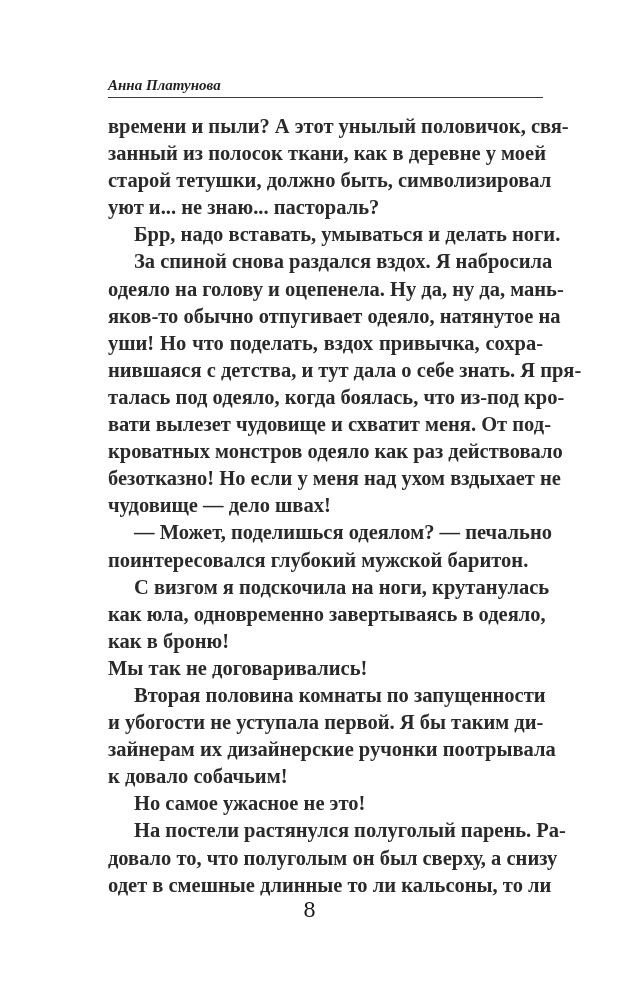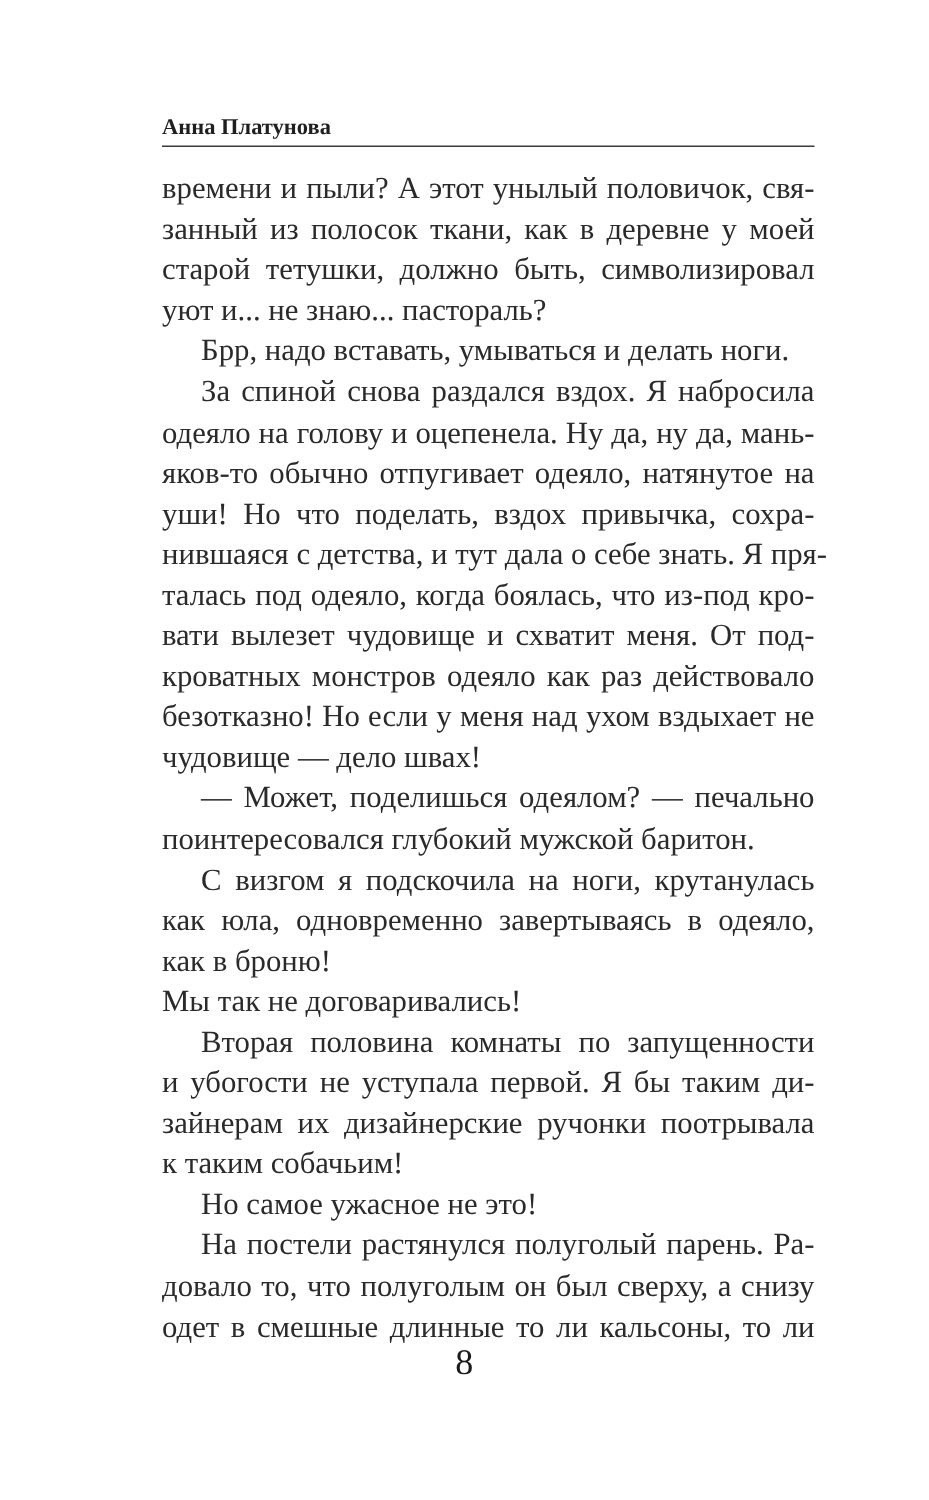--- a/index.html
+++ b/index.html
@@ -1,31 +1,31 @@
 <!DOCTYPE html>
 <html><head>
   <meta charset="utf-8">
   <style>
     html, body { margin: 0; padding: 0; background: #ffffff; }
     body { width: 619px; height: 1000px; position: relative; overflow: hidden; }
     .page { position: absolute; left: 0; top: 0; width: 619px; height: 1000px; background: #ffffff; }
     .running-head {
       position: absolute; left: 108px; top: 76px; width: 435px;
       font-family: "Liberation Serif", "DejaVu Serif", serif;
-      font-weight: bold; font-size: 15px;
+      font-style: italic; font-weight: bold; font-size: 15px;
       color: #1f1f1f; line-height: 18px;
     }
     .rule {
       position: absolute; left: 108px; top: 97px; width: 435px; height: 1px;
       background: #3a3a3a;
     }
     .body-text {
       position: absolute; left: 108px; top: 113px; width: 435px;
       font-family: "Liberation Serif", "DejaVu Serif", serif;
-      font-size: 20.5px; line-height: 27.1px; color: #2a2a2a;
+      font-size: 20.5px; line-height: 27.1px; color: #2a2a2a; font-weight: bold;
     }
     .line { white-space: nowrap; text-align: justify; text-align-last: justify; height: 27.1px; }
     .line.last { text-align-last: left; }
     .line.indent { padding-left: 26px; }
     .page-number {
       position: absolute; left: 0; width: 619px; top: 896px; text-align: center;
       font-family: "Liberation Serif", "DejaVu Serif", serif;
       font-size: 24px; color: #1a1a1a;
     }
   </style>
@@ -54,21 +54,21 @@
       <div class="line last">чудовище — дело швах!</div>
       <div class="line indent">— Может, поделишься одеялом? — печально</div>
       <div class="line last">поинтересовался глубокий мужской баритон.</div>
       <div class="line indent">С визгом я подскочила на ноги, крутанулась</div>
       <div class="line">как юла, одновременно завертываясь в одеяло,</div>
       <div class="line last">как в броню!</div>
       <div class="line last">Мы так не договаривались!</div>
       <div class="line indent">Вторая половина комнаты по запущенности</div>
       <div class="line">и убогости не уступала первой. Я бы таким ди-</div>
       <div class="line">зайнерам их дизайнерские ручонки поотрывала</div>
-      <div class="line last">к таким собачьим!</div>
+      <div class="line last">к довало собачьим!</div>
       <div class="line indent last">Но самое ужасное не это!</div>
       <div class="line indent">На постели растянулся полуголый парень. Ра-</div>
       <div class="line">довало то, что полуголым он был сверху, а снизу</div>
       <div class="line">одет в смешные длинные то ли кальсоны, то ли</div>
     </div>
 
   <div class="page-number">8</div>
 </div>
 
 </body></html>

